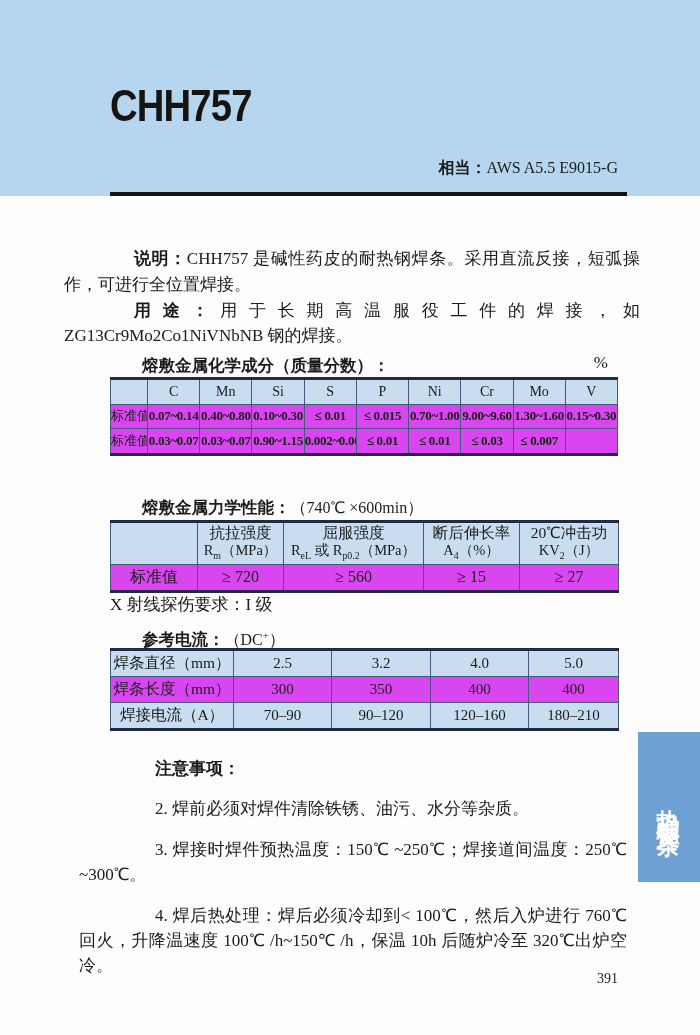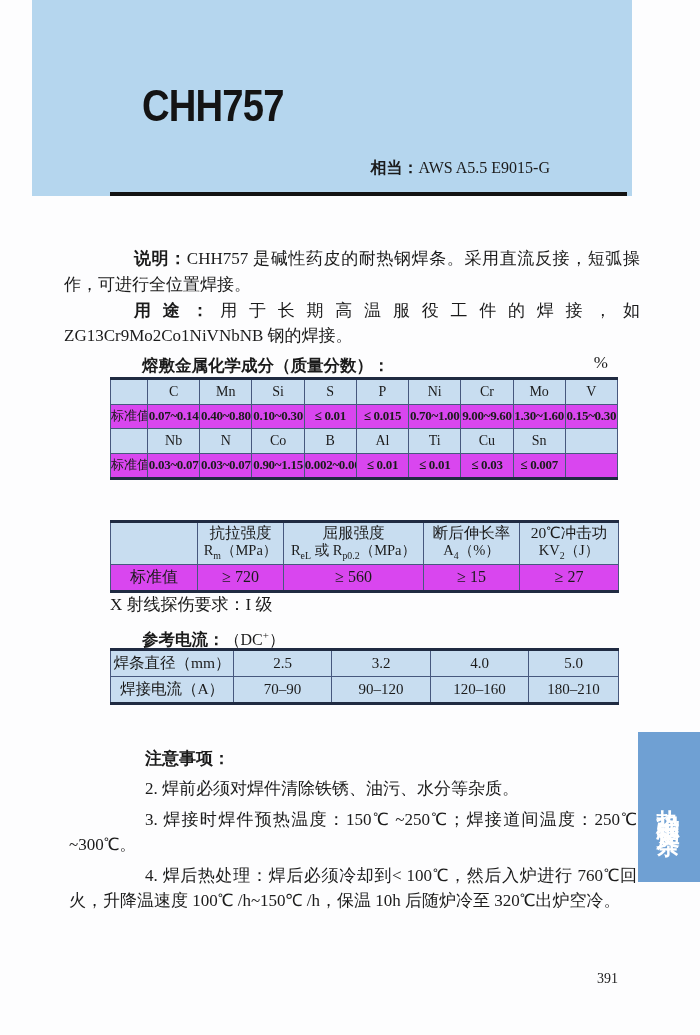--- a/index.html
+++ b/index.html
@@ -1,19 +1,19 @@
 <!DOCTYPE html>
 <html><head>
 <meta charset="utf-8">
 <style>
   html,body{margin:0;padding:0;background:#e8e8e8;}
   .page{position:relative;width:700px;height:1035px;background:#fdfdfe;overflow:hidden;
         font-family:"Liberation Serif",serif;color:#1b1b1b;}
   
-  .header{position:absolute;left:0;top:0;width:600px;height:196px;background:#b5d6ee;margin-left:32px;}
+  .header{position:absolute;left:0;top:0;width:700px;height:196px;background:#b5d6ee;}
   .brand{position:absolute;left:110px;top:83px;font-family:"Liberation Sans",sans-serif;
          font-weight:700;font-size:45px;line-height:1;letter-spacing:-1px;color:#141414;
          transform:scaleX(.85);transform-origin:left top;}
   .equiv{position:absolute;right:82px;top:158px;font-size:16px;white-space:nowrap;}
   .equiv .lbl{font-family:"Liberation Sans",sans-serif;font-weight:700;}
   .rule{position:absolute;left:110px;top:192px;width:517px;height:4px;background:#131313;}
   
   .intro{position:absolute;left:64px;top:246px;width:576px;font-size:17px;line-height:25.8px;text-align:justify;}
   .intro p{margin:0;text-indent:70px;}
   .lead{font-family:"Liberation Sans",sans-serif;font-weight:700;margin-top:40px;}
@@ -45,21 +45,21 @@
   .mech .lbl-cell{font-size:15px;}
   sub{font-size:.68em;}
   sup{font-size:.68em;}
   .xray{position:absolute;left:110px;top:593px;font-size:17px;}
   
   .curr{top:648px;}
   .curr th,.curr td{height:25px;font-size:15px;}
   .curr .lbl-cell{font-size:15.5px;}
   
   .notes{position:absolute;left:64px;top:741px;width:578px;font-size:17px;line-height:25.4px;text-align:justify;}
-  .notes p{margin:5px;text-indent:76px;}
+  .notes p{margin:15px;text-indent:76px;}
   .notes .ttl{font-family:"Liberation Sans",sans-serif;font-weight:700;}
   
   .side-tab{position:absolute;left:638px;top:732px;width:62px;height:150px;background:#6fa0d3;
             display:flex;align-items:center;justify-content:center;}
   .side-tab span{writing-mode:vertical-rl;color:#ffffff;font-family:"Liberation Sans",sans-serif;
             font-weight:700;font-size:23px;letter-spacing:6px;}
   
   .pageno{position:absolute;left:500px;top:971px;width:118px;text-align:right;font-size:14px;}
 </style>
 </head>
@@ -114,47 +114,36 @@
       <td class="val">0.07~0.14</td>
       <td class="val">0.40~0.80</td>
       <td class="val">0.10~0.30</td>
       <td class="val">≤ 0.01</td>
       <td class="val">≤ 0.015</td>
       <td class="val">0.70~1.00</td>
       <td class="val">9.00~9.60</td>
       <td class="val">1.30~1.60</td>
       <td class="val">0.15~0.30</td>
     </tr>
-    <tr class="r-blue">
-      <th class="lbl-cell"></th>
-      <th class="sym">Nb</th>
-      <th class="sym">N</th>
-      <th class="sym">Co</th>
-      <th class="sym">B</th>
-      <th class="sym">Al</th>
-      <th class="sym">Ti</th>
-      <th class="sym">Cu</th>
-      <th class="sym">Sn</th>
-      <th class="sym"></th>
-    </tr>
     <tr class="r-lav">
       <th class="lbl-cell">标准值</th>
       <td class="val">0.03~0.07</td>
       <td class="val">0.03~0.07</td>
       <td class="val">0.90~1.15</td>
       <td class="val">0.002~0.004</td>
       <td class="val">≤ 0.01</td>
       <td class="val">≤ 0.01</td>
       <td class="val">≤ 0.03</td>
       <td class="val">≤ 0.007</td>
       <td class="val"></td>
     </tr>
   </tbody>
     </table>
 
+  <div class="sec-title" style="top:497px"><span>熔敷金属力学性能：</span><span class="cond">（740℃ ×600min）</span></div>
 
   <table class="tbl mech">
     <colgroup>
         <col style="width:87px">
         <col style="width:86px">
         <col style="width:140px">
         <col style="width:96px">
         <col style="width:99px">
       </colgroup>
     <tbody>
@@ -200,20 +189,27 @@
         <col style="width:90px">
       </colgroup>
     <tbody>
         <tr class="r-blue">
       <th class="lbl-cell">焊条直径（mm）</th>
       <td>2.5</td>
       <td>3.2</td>
       <td>4.0</td>
       <td>5.0</td>
     </tr>
+    <tr class="r-lav">
+      <th class="lbl-cell">焊条长度（mm）</th>
+      <td>300</td>
+      <td>350</td>
+      <td>400</td>
+      <td>400</td>
+    </tr>
     <tr class="r-blue">
       <th class="lbl-cell">焊接电流（A）</th>
       <td>70–90</td>
       <td>90–120</td>
       <td>120–160</td>
       <td>180–210</td>
     </tr>
   </tbody>
     </table>
 

